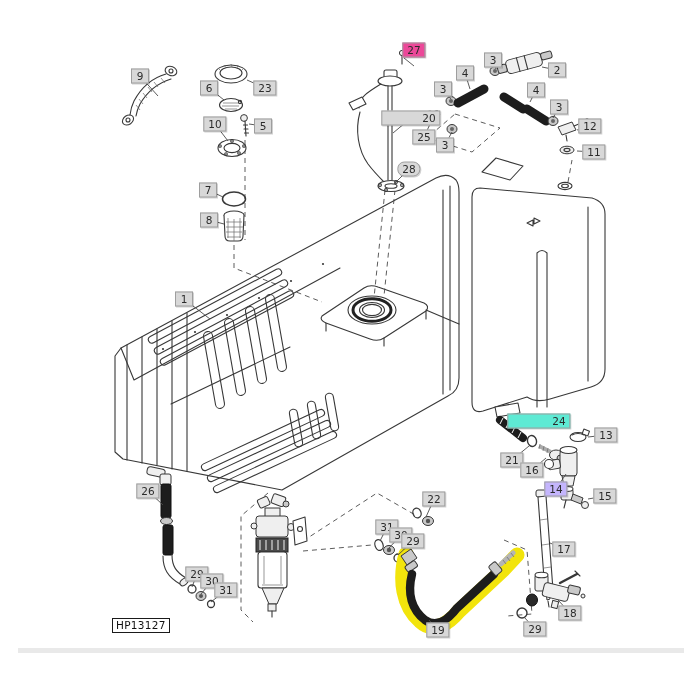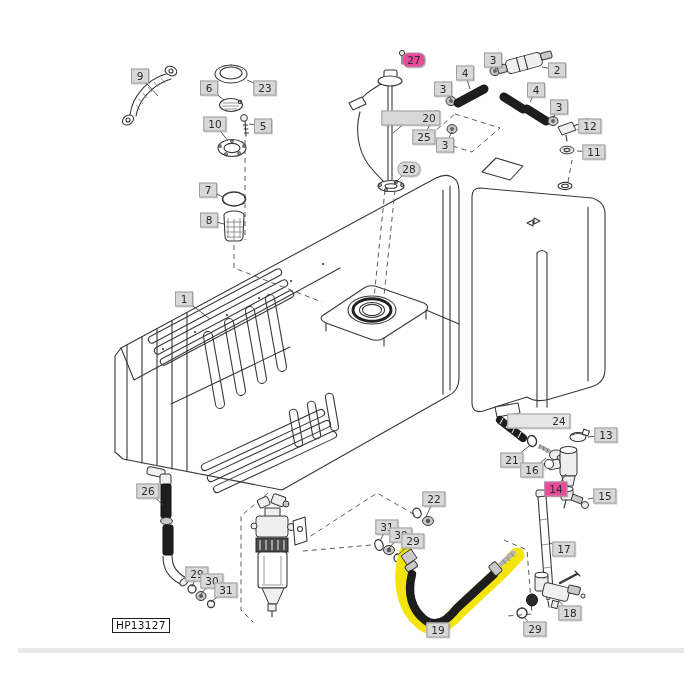--- a/index.html
+++ b/index.html
@@ -346,38 +346,38 @@
 
 <div id="callout-layer">
       <div class="callout" style="left: 140px; top: 76px; background: rgb(216, 216, 216); color: rgb(43, 43, 43);">9</div>
       <div class="callout" style="left: 265px; top: 88px; background: rgb(216, 216, 216); color: rgb(43, 43, 43);">23</div>
       <div class="callout" style="left: 209px; top: 88px; background: rgb(216, 216, 216); color: rgb(43, 43, 43);">6</div>
       <div class="callout" style="left: 215px; top: 124px; background: rgb(216, 216, 216); color: rgb(43, 43, 43);">10</div>
       <div class="callout" style="left: 263px; top: 126px; background: rgb(216, 216, 216); color: rgb(43, 43, 43);">5</div>
       <div class="callout" style="left: 208px; top: 190px; background: rgb(216, 216, 216); color: rgb(43, 43, 43);">7</div>
       <div class="callout" style="left: 209px; top: 220px; background: rgb(216, 216, 216); color: rgb(43, 43, 43);">8</div>
       <div class="callout" style="left: 184px; top: 299px; background: rgb(216, 216, 216); color: rgb(43, 43, 43);">1</div>
-      <div class="callout" style="left: 414px; top: 60px; background: #ec4899; color: rgb(43, 43, 43); border-radius: 6px;">27</div>
+      <div class="callout" style="left: 414px; top: 50px; background: #ec4899; color: rgb(43, 43, 43);">27</div>
       <div class="callout" style="left: 411px; top: 118px; background: rgb(216, 216, 216); color: rgb(43, 43, 43); padding-left: 40px;">20</div>
       <div class="callout" style="left: 424px; top: 137px; background: rgb(216, 216, 216); color: rgb(43, 43, 43);">25</div>
       <div class="callout" style="left: 409px; top: 169px; background: rgb(216, 216, 216); color: rgb(43, 43, 43); border-radius: 7px;">28</div>
       <div class="callout" style="left: 493px; top: 60px; background: rgb(216, 216, 216); color: rgb(43, 43, 43);">3</div>
       <div class="callout" style="left: 465px; top: 73px; background: rgb(216, 216, 216); color: rgb(43, 43, 43);">4</div>
       <div class="callout" style="left: 443px; top: 89px; background: rgb(216, 216, 216); color: rgb(43, 43, 43);">3</div>
       <div class="callout" style="left: 445px; top: 145px; background: rgb(216, 216, 216); color: rgb(43, 43, 43);">3</div>
       <div class="callout" style="left: 557px; top: 70px; background: rgb(216, 216, 216); color: rgb(43, 43, 43);">2</div>
       <div class="callout" style="left: 536px; top: 90px; background: rgb(216, 216, 216); color: rgb(43, 43, 43);">4</div>
       <div class="callout" style="left: 559px; top: 107px; background: rgb(216, 216, 216); color: rgb(43, 43, 43);">3</div>
       <div class="callout" style="left: 590px; top: 126px; background: rgb(216, 216, 216); color: rgb(43, 43, 43);">12</div>
       <div class="callout" style="left: 594px; top: 152px; background: rgb(216, 216, 216); color: rgb(43, 43, 43); text-align: right;">11</div>
-      <div class="callout" style="left: 539px; top: 421px; background: #e5e5e5; color: rgb(43, 43, 43); padding-left: 44px;">24</div>
+      <div class="callout" style="left: 539px; top: 421px; background: #5eead4; color: rgb(43, 43, 43); padding-left: 44px;">24</div>
       <div class="callout" style="left: 606px; top: 435px; background: rgb(216, 216, 216); color: rgb(43, 43, 43);">13</div>
       <div class="callout" style="left: 512px; top: 460px; background: rgb(216, 216, 216); color: rgb(43, 43, 43);">21</div>
       <div class="callout" style="left: 532px; top: 470px; background: rgb(216, 216, 216); color: rgb(43, 43, 43);">16</div>
-      <div class="callout" style="left: 556px; top: 489px; background: #ec4899; color: rgb(43, 43, 43);">14</div>
+      <div class="callout" style="left: 556px; top: 489px; background: #c4b5fd; color: rgb(43, 43, 43);">14</div>
       <div class="callout" style="left: 605px; top: 496px; background: rgb(216, 216, 216); color: rgb(43, 43, 43);">15</div>
       <div class="callout" style="left: 564px; top: 549px; background: rgb(216, 216, 216); color: rgb(43, 43, 43);">17</div>
       <div class="callout" style="left: 570px; top: 613px; background: rgb(216, 216, 216); color: rgb(43, 43, 43);">18</div>
       <div class="callout" style="left: 535px; top: 629px; background: rgb(216, 216, 216); color: rgb(43, 43, 43);">29</div>
       <div class="callout" style="left: 434px; top: 499px; background: rgb(216, 216, 216); color: rgb(43, 43, 43);">22</div>
       <div class="callout" style="left: 387px; top: 527px; background: rgb(216, 216, 216); color: rgb(43, 43, 43);">31</div>
       <div class="callout" style="left: 401px; top: 535px; background: rgb(216, 216, 216); color: rgb(43, 43, 43);">30</div>
       <div class="callout" style="left: 413px; top: 541px; background: rgb(216, 216, 216); color: rgb(43, 43, 43);">29</div>
       <div class="callout" style="left: 438px; top: 630px; background: rgb(216, 216, 216); color: rgb(43, 43, 43);">19</div>
       <div class="callout" style="left: 148px; top: 491px; background: rgb(216, 216, 216); color: rgb(43, 43, 43);">26</div>

